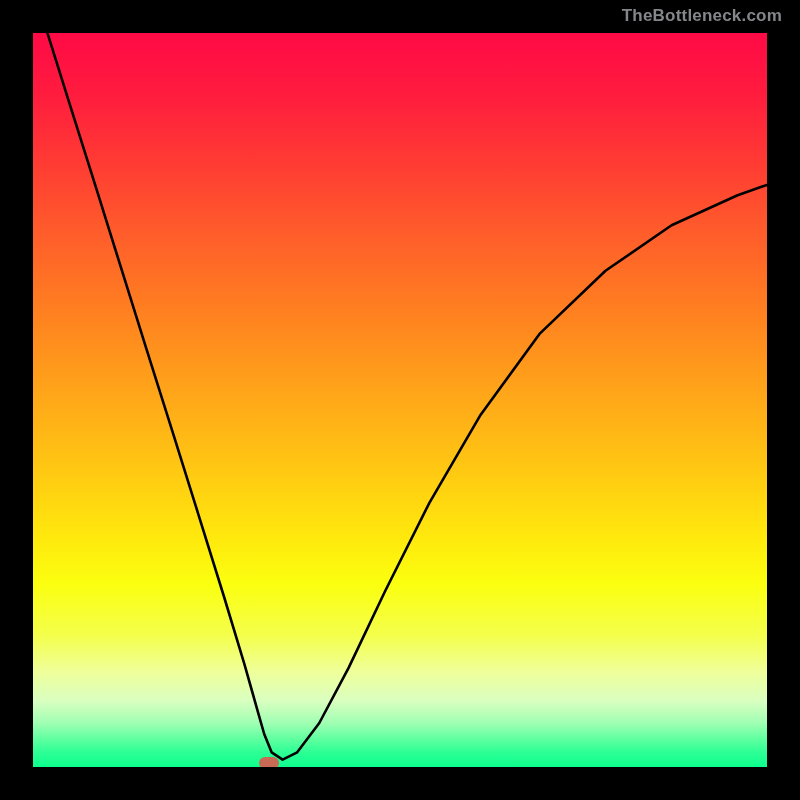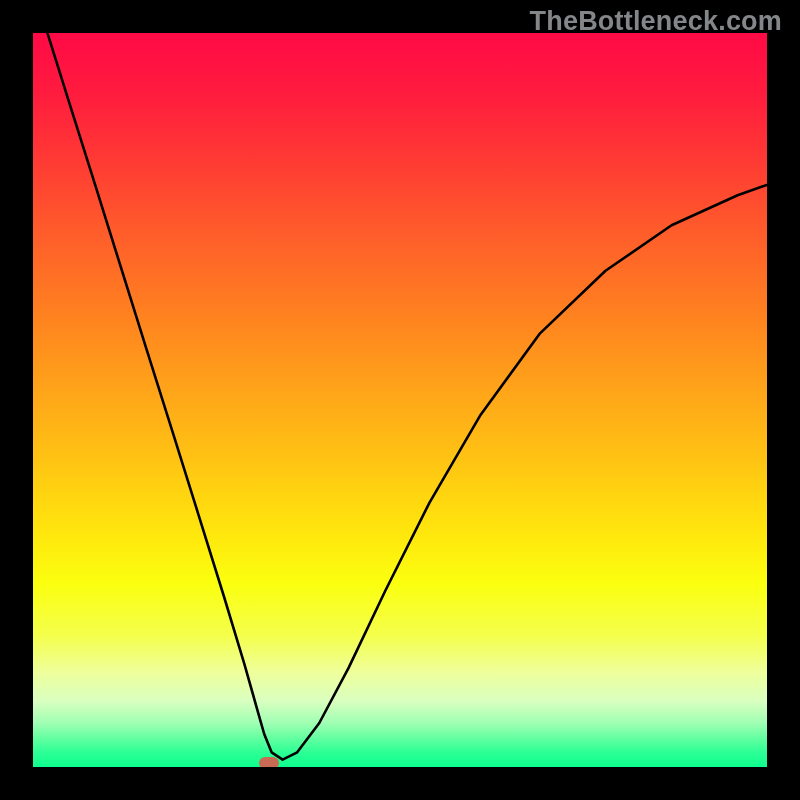--- a/index.html
+++ b/index.html
@@ -46,21 +46,21 @@
     height:12px;
     border-radius:6px;
     background:#c96a55;
     transform:translate(-50%,-50%);
   }
   .watermark {
     position:absolute;
     top:6px;
     right:18px;
     font-family:"Segoe UI",Arial,Helvetica,sans-serif;
-    font-size:27px;
+    font-size:17px;
     font-weight:600;
     color:#83878a;
     letter-spacing:0.2px;
     margin-left:40px;
   }
 </style>
 </head>
 <body>
 
 <div class="stage">

